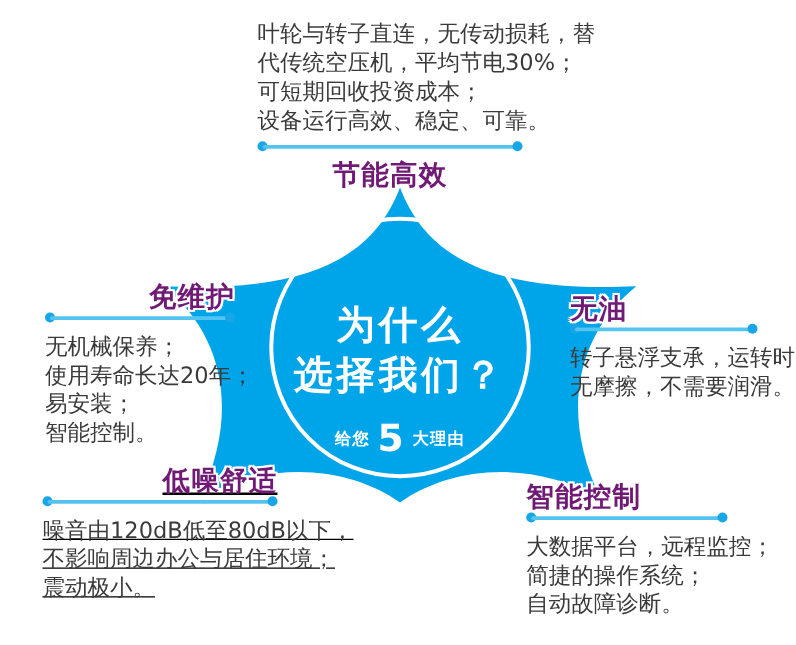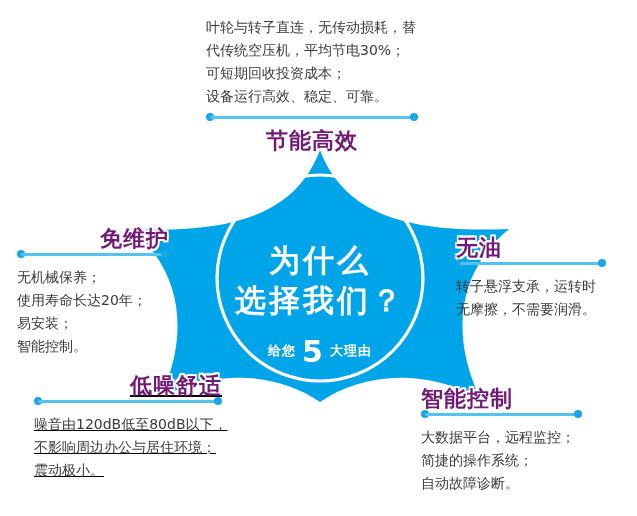--- a/index.html
+++ b/index.html
@@ -103,37 +103,37 @@
     width: 8px; height: 8px;
     border-radius: 50%;
     background: #18a6e6;
   }
   .rule .dot.left { left: 0; }
   .rule .dot.right { right: 0; }
 
   .block-body {
     margin-top: 7px;
     color: #3a3a3a;
-    font-size: 14px;
+    font-size: 18px;
     line-height: 23px;
     white-space: nowrap;
   }
   .block-body div { white-space: nowrap; }
 
   
   .title-center { text-align: center; }
   .title-left   { text-align: left; margin-top: 15px; }
   .title-right  { text-align: right; }
 
   
   #block-top      { left: 206px; top: 16px;  width: 212px; }
   #block-top .block-body { margin-top: 0; margin-bottom: 5px; }
   #block-top .block-title { margin-top: 8px; }
 
-  #block-left     { left: 17px;  top: 228px; width: 152px; }
+  #block-left     { left: 36px;  top: 228px; width: 152px; }
   #block-right    { left: 456px; top: 222px; width: 150px; }
   #block-botleft  { left: 34px;  top: 375px; width: 188px; text-decoration: underline; }
   #block-botright { left: 421px; top: 373px; width: 161px; }
 </style>
 </head>
 <body>
 
 <div id="stage">
 
   <svg class="badge-svg" viewBox="0 0 420 256">

